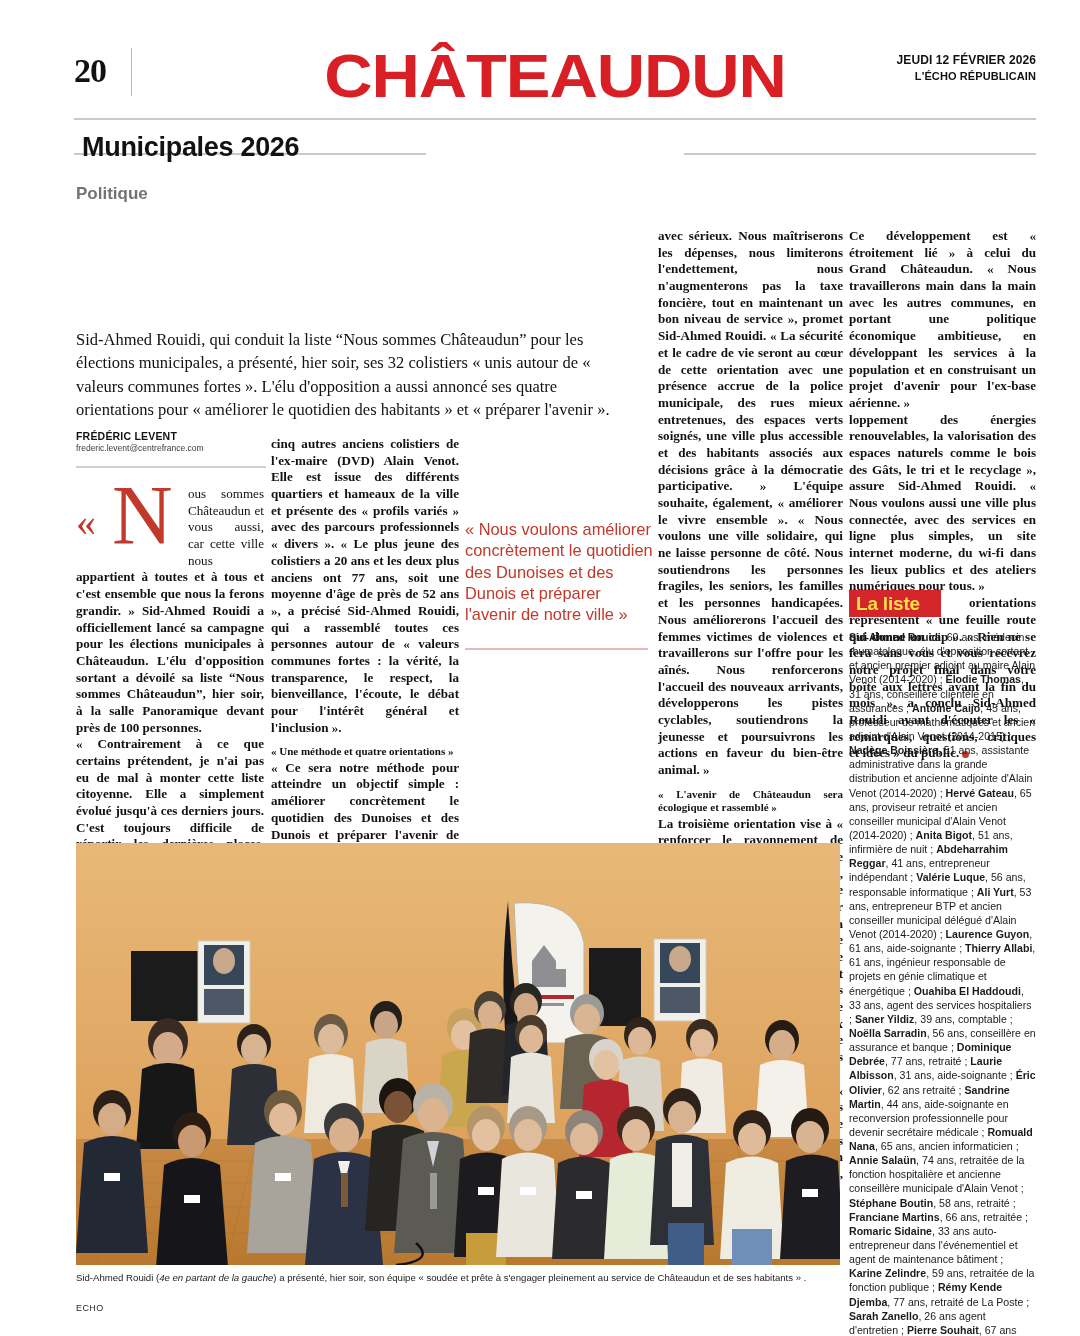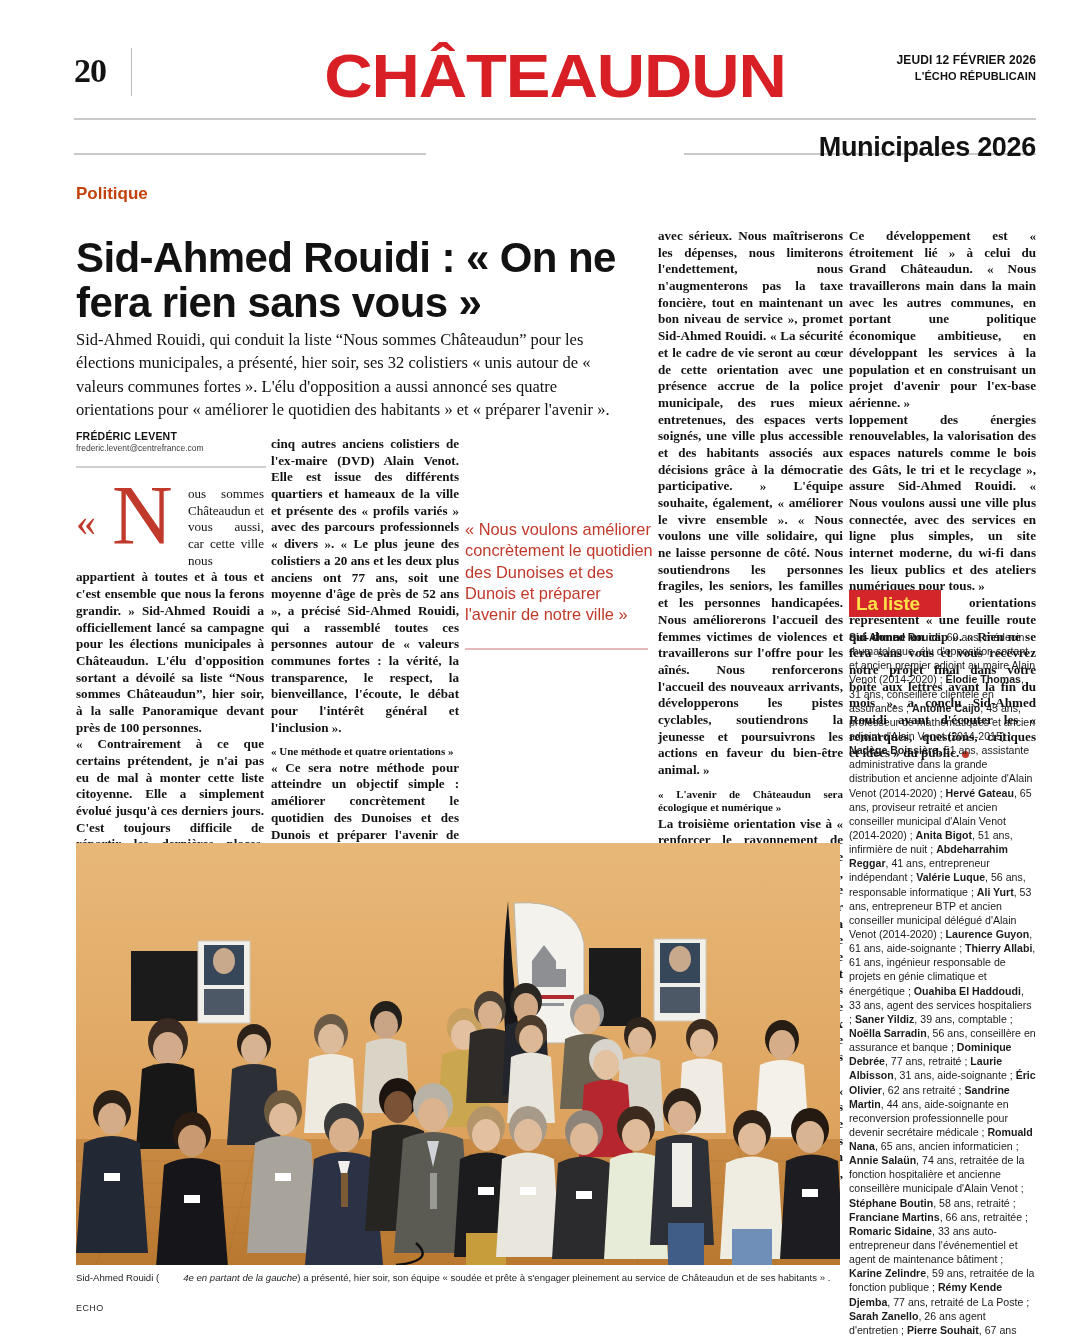--- a/index.html
+++ b/index.html
@@ -25,26 +25,26 @@
   .mast-date{font-size:12px;letter-spacing:.1px;}
   .mast-brand{font-size:11px;letter-spacing:.1px;}
 
   .rule-top{position:absolute;left:74px;top:118px;width:962px;height:2px;background:#c9c9c9;}
 
   
   .section-bar{position:absolute;left:74px;top:136px;width:962px;height:34px;}
   .section-bar .line{position:absolute;top:17px;height:2px;background:#c9c9c9;}
   .section-bar .line.l{left:0;width:352px;}
   .section-bar .line.r{right:0;width:352px;}
-  .section-title{position:absolute;left:8px;right:0;top:-4px;text-align:right;
+  .section-title{position:absolute;left:8px;right:0;top:-4px;text-align:left;
     font-family:"Liberation Sans",sans-serif;font-weight:bold;font-size:27px;letter-spacing:-.3px;}
 
   
   .kicker{position:absolute;left:76px;top:184px;
-    font-family:"Liberation Sans",sans-serif;font-weight:bold;font-size:17px;color:#c2410c;}
+    font-family:"Liberation Sans",sans-serif;font-weight:bold;font-size:17px;color:#737373;}
   .headline{position:absolute;left:76px;top:208px;width:560px;
     font-family:"Liberation Sans",sans-serif;font-weight:bold;font-size:42px;line-height:1.07;
     letter-spacing:-.6px;}
   .standfirst{position:absolute;left:76px;top:328px;width:560px;
     font-family:"Liberation Serif",serif;font-size:16.5px;line-height:1.42;}
 
   
   .byline{position:absolute;left:76px;top:430px;width:190px;}
   .byline-name{font-family:"Liberation Sans",sans-serif;font-weight:bold;font-size:10.5px;letter-spacing:.2px;}
   .byline-mail{font-family:"Liberation Sans",sans-serif;font-size:8.5px;color:#3a3a3a;margin-top:1px;}
@@ -86,21 +86,21 @@
   .liste-body{position:absolute;left:849px;top:630px;width:187px;
     font-family:"Liberation Sans",sans-serif;font-size:10.6px;line-height:1.335;
     text-align:left;color:#1b1b1b;}
   .liste-body b{font-weight:bold;}
 
   
   .photo{position:absolute;left:76px;top:843px;width:764px;height:422px;overflow:hidden;background:#d9a05a;}
   .photo svg{display:block;width:764px;height:422px;}
   .caption{position:absolute;left:76px;top:1272px;width:764px;
     font-family:"Liberation Sans",sans-serif;font-size:9.6px;line-height:1.35;color:#1b1b1b;}
-  .caption i{margin-left:24px;}
+  .caption i{}
 
   .footer{position:absolute;left:76px;top:1303px;
     font-family:"Liberation Sans",sans-serif;font-size:9px;color:#2b2b2b;letter-spacing:.4px;}
 </style>
 </head>
 <body>
 
 <div class="page">
 
   <div class="masthead">
@@ -114,21 +114,20 @@
   </div>
   <div class="rule-top"></div>
 
   <div class="section-bar">
     <div class="line l"></div>
     <div class="line r"></div>
     <div class="section-title">Municipales 2026</div>
   </div>
 
   <div class="kicker">Politique</div>
-  <h1 class="headline">Sid-Ahmed Rouidi : « On ne fera rien sans vous »</h1>
   <div class="standfirst">Sid-Ahmed Rouidi, qui conduit la liste “Nous sommes Châteaudun” pour les élections municipales, a présenté, hier soir, ses 32 colistiers « unis autour de « valeurs communes fortes ». L'élu d'opposition a aussi annoncé ses quatre orientations pour « améliorer le quotidien des habitants » et « préparer l'avenir ».</div>
 
   <div class="byline">
     <div class="byline-name">FRÉDÉRIC LEVENT</div>
     <div class="byline-mail">frederic.levent@centrefrance.com</div>
   </div>
   <div class="byline-rule"></div>
 
   <div class="col" id="col1">
     <div class="dropwrap">
@@ -146,21 +145,21 @@
     <div class="subhead">« Une méthode et quatre orientations »</div>
     <p>« Ce sera notre méthode pour atteindre un objectif simple : améliorer concrètement le quotidien des Dunoises et des Dunois et préparer l'avenir de notre ville », affirme la tête de liste, qui a annoncé quatre orientations.</p>
     <p>Pour « mettre de l'ordre dans notre cité », l'équipe veut une mairie « mieux organisée, avec des services plus efficaces et des agents reconnus dans leur travail ». « Nous nous engageons à gérer l'argent public</p>
   </div>
 
   <div class="pullquote">« Nous voulons améliorer concrètement le quotidien des Dunoises et des Dunois et préparer l'avenir de notre ville »</div>
   <div class="pq-rule"></div>
 
   <div class="col" id="col4">
     <p>avec sérieux. Nous maîtriserons les dépenses, nous limiterons l'endettement, nous n'augmenterons pas la taxe foncière, tout en maintenant un bon niveau de service », promet Sid-Ahmed Rouidi. « La sécurité et le cadre de vie seront au cœur de cette orientation avec une présence accrue de la police municipale, des rues mieux entretenues, des espaces verts soignés, une ville plus accessible et des habitants associés aux décisions grâce à la démocratie participative. » L'équipe souhaite, également, « améliorer le vivre ensemble ». « Nous voulons une ville solidaire, qui ne laisse personne de côté. Nous soutiendrons les personnes fragiles, les seniors, les familles et les personnes handicapées. Nous améliorerons l'accueil des femmes victimes de violences et travaillerons sur l'offre pour les aînés. Nous renforcerons l'accueil des nouveaux arrivants, développerons les pistes cyclables, soutiendrons la jeunesse et poursuivrons les actions en faveur du bien-être animal. »</p>
-    <div class="subhead">« L'avenir de Châteaudun sera écologique et numérique »</div>
+    <div class="subhead">« L'avenir de Châteaudun sera écologique et rassemblé »</div>
     <p>La troisième orientation vise à « renforcer le rayonnement de Châteaudun ». « Nous faisons le choix d'investir dans l'éducation, la mobilité, les animations et le commerce de proximité pour redonner du dynamisme à la ville. Cela passe par de meilleures conditions de scolarité, une offre de transport urbain plus adaptée, des événements tout au long de l'année, un vrai soutien aux commerçants et une modernisation des équipements sportifs, culturels et de santé. »</p>
     <p>L'équipe souhaite aussi « projeter Châteaudun dans l'avenir » qui sera « écologique et numérique ». « Nous intégrerons la transition écologique dans tous nos projets, avec le déve-</p>
   </div>
 
   <div class="col" id="col5">
     <p>Ce développement est « étroitement lié » à celui du Grand Châteaudun. « Nous travaillerons main dans la main avec les autres communes, en portant une politique économique ambitieuse, en développant les services à la population et en construisant un projet d'avenir pour l'ex-base aérienne. »</p>
     <p>loppement des énergies renouvelables, la valorisation des espaces naturels comme le bois des Gâts, le tri et le recyclage », assure Sid-Ahmed Rouidi. « Nous voulons aussi une ville plus connectée, avec des services en ligne plus simples, un site internet moderne, du wi-fi dans les lieux publics et des ateliers numériques pour tous. »</p>
     <p><span>Ces quatre orientations représentent « une feuille route qui donne un cap ». « Rien ne se fera sans vous et vous recevrez notre projet final dans votre boîte aux lettres avant la fin du mois », a conclu Sid-Ahmed Rouidi avant d'écouter les « remarques, questions, critiques et idées » du public.</span><span class="endmark"></span></p>
   </div>
 

